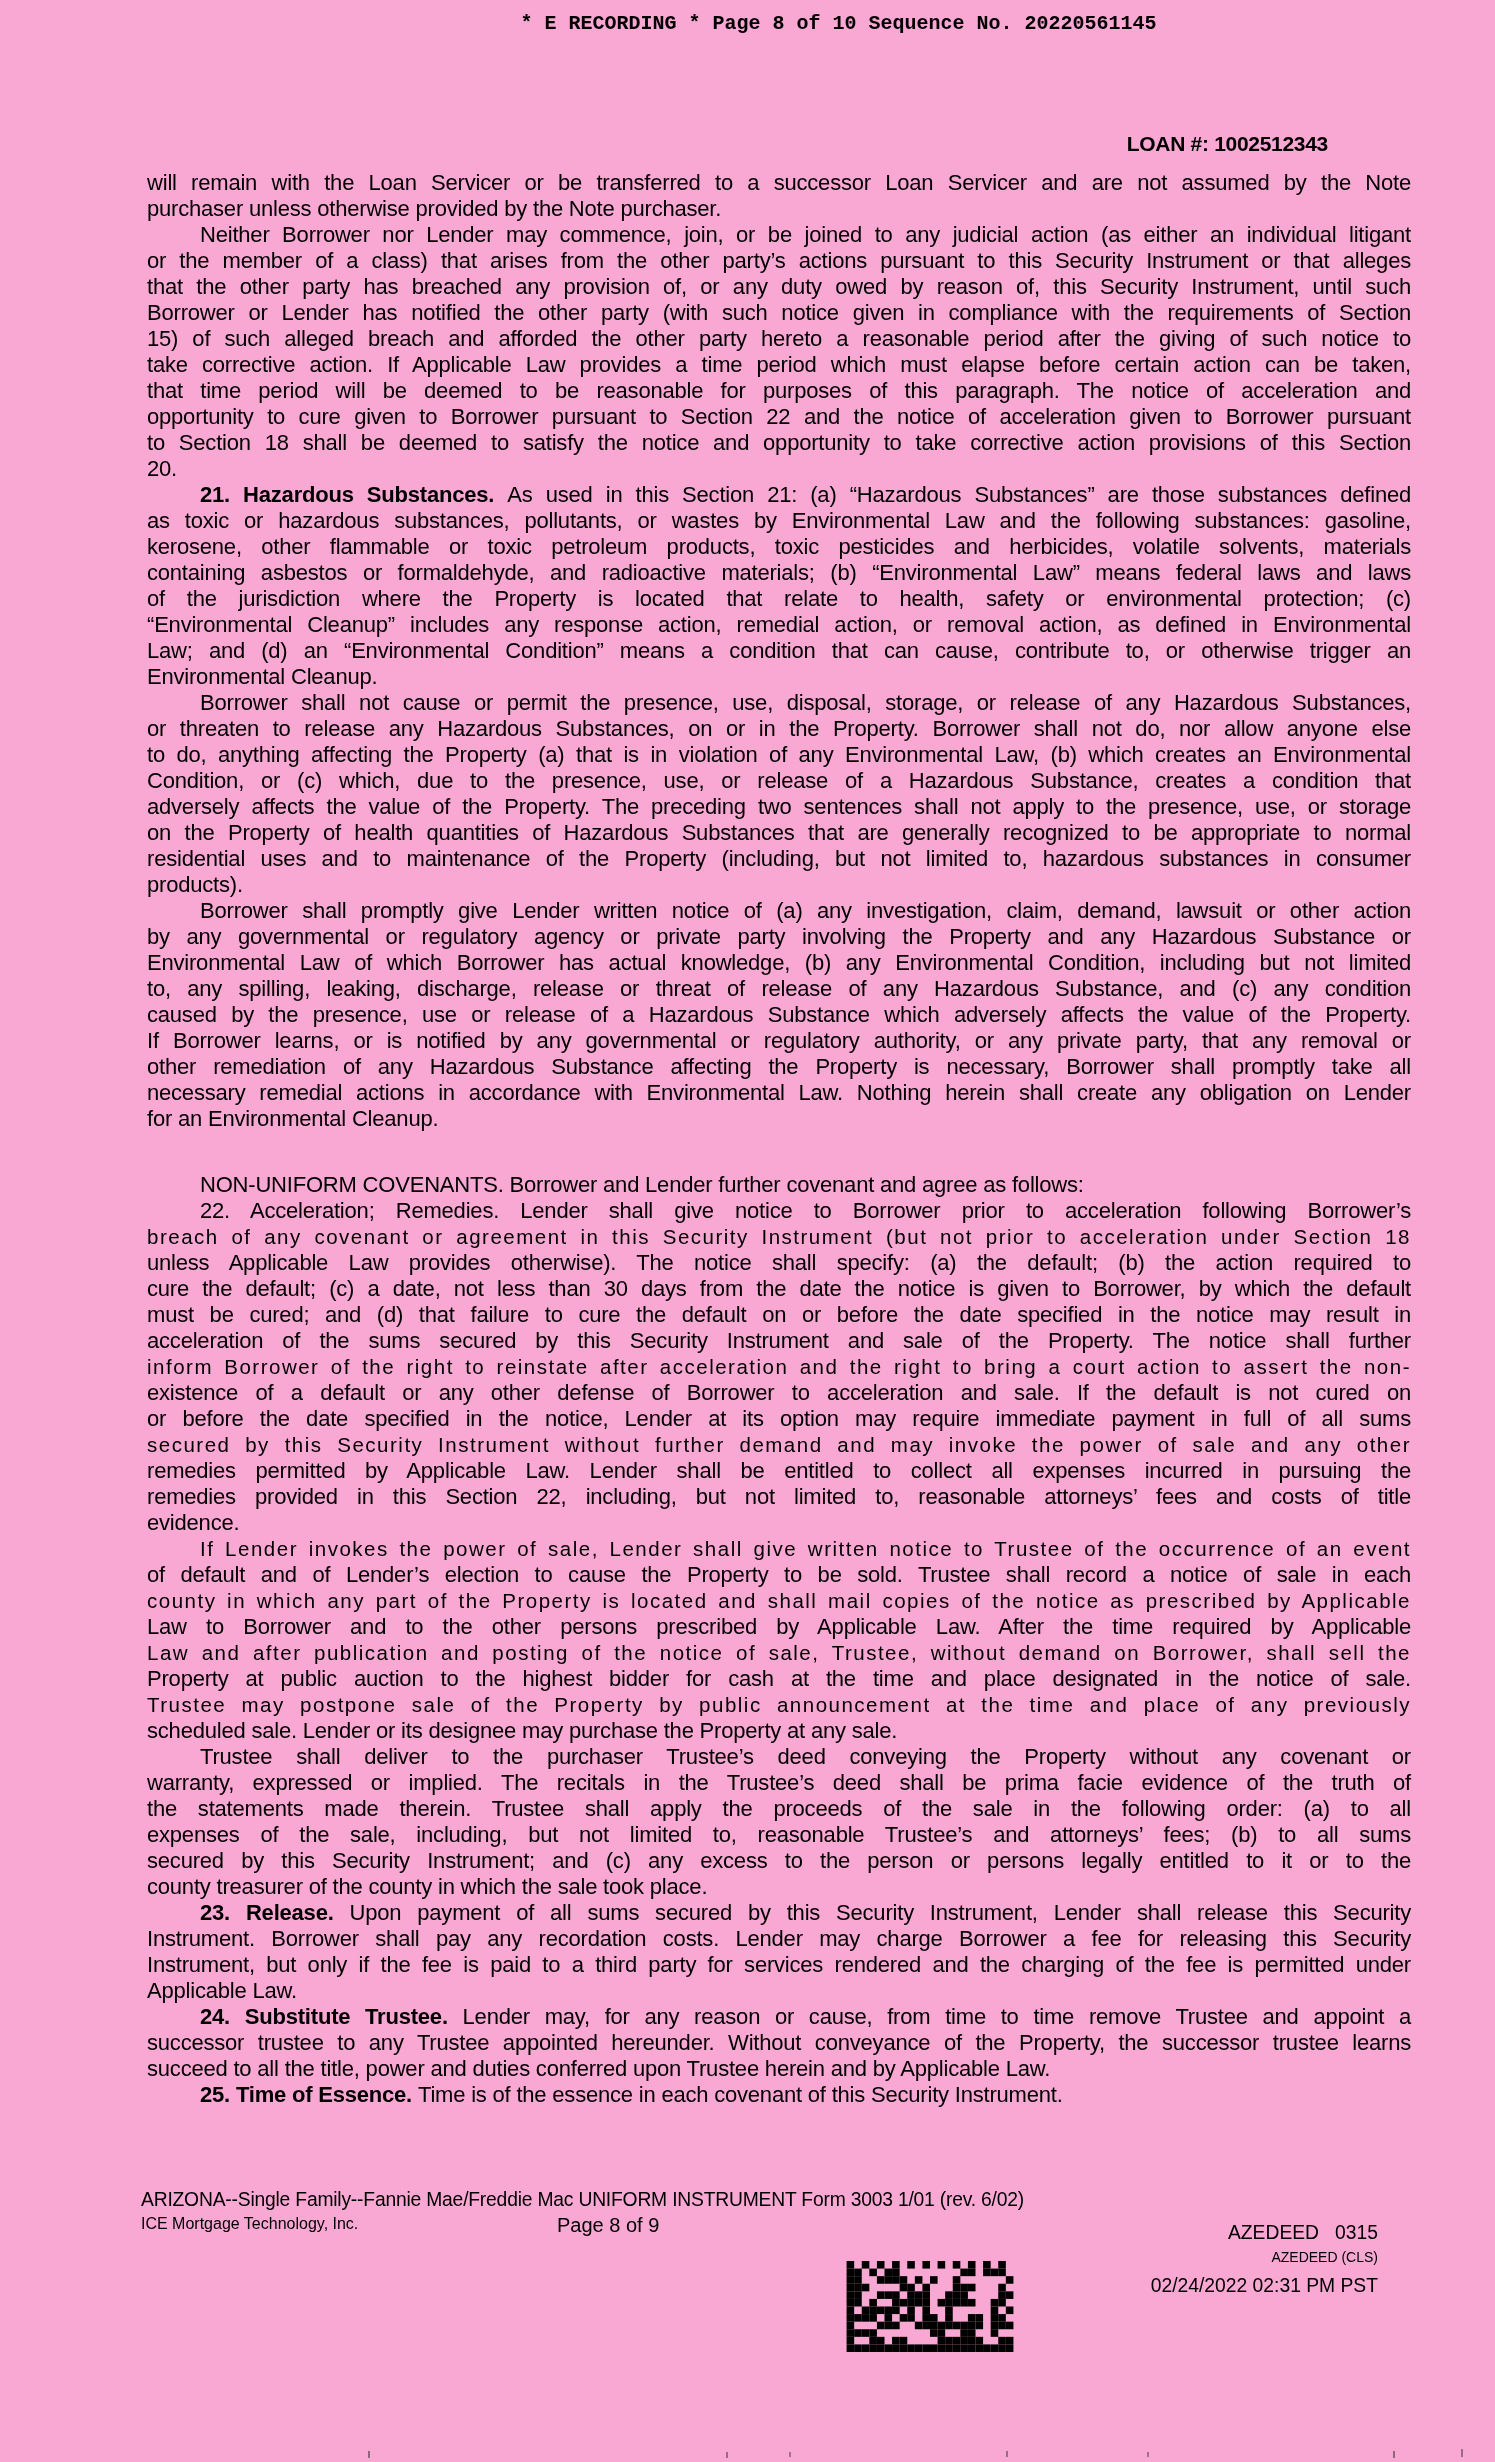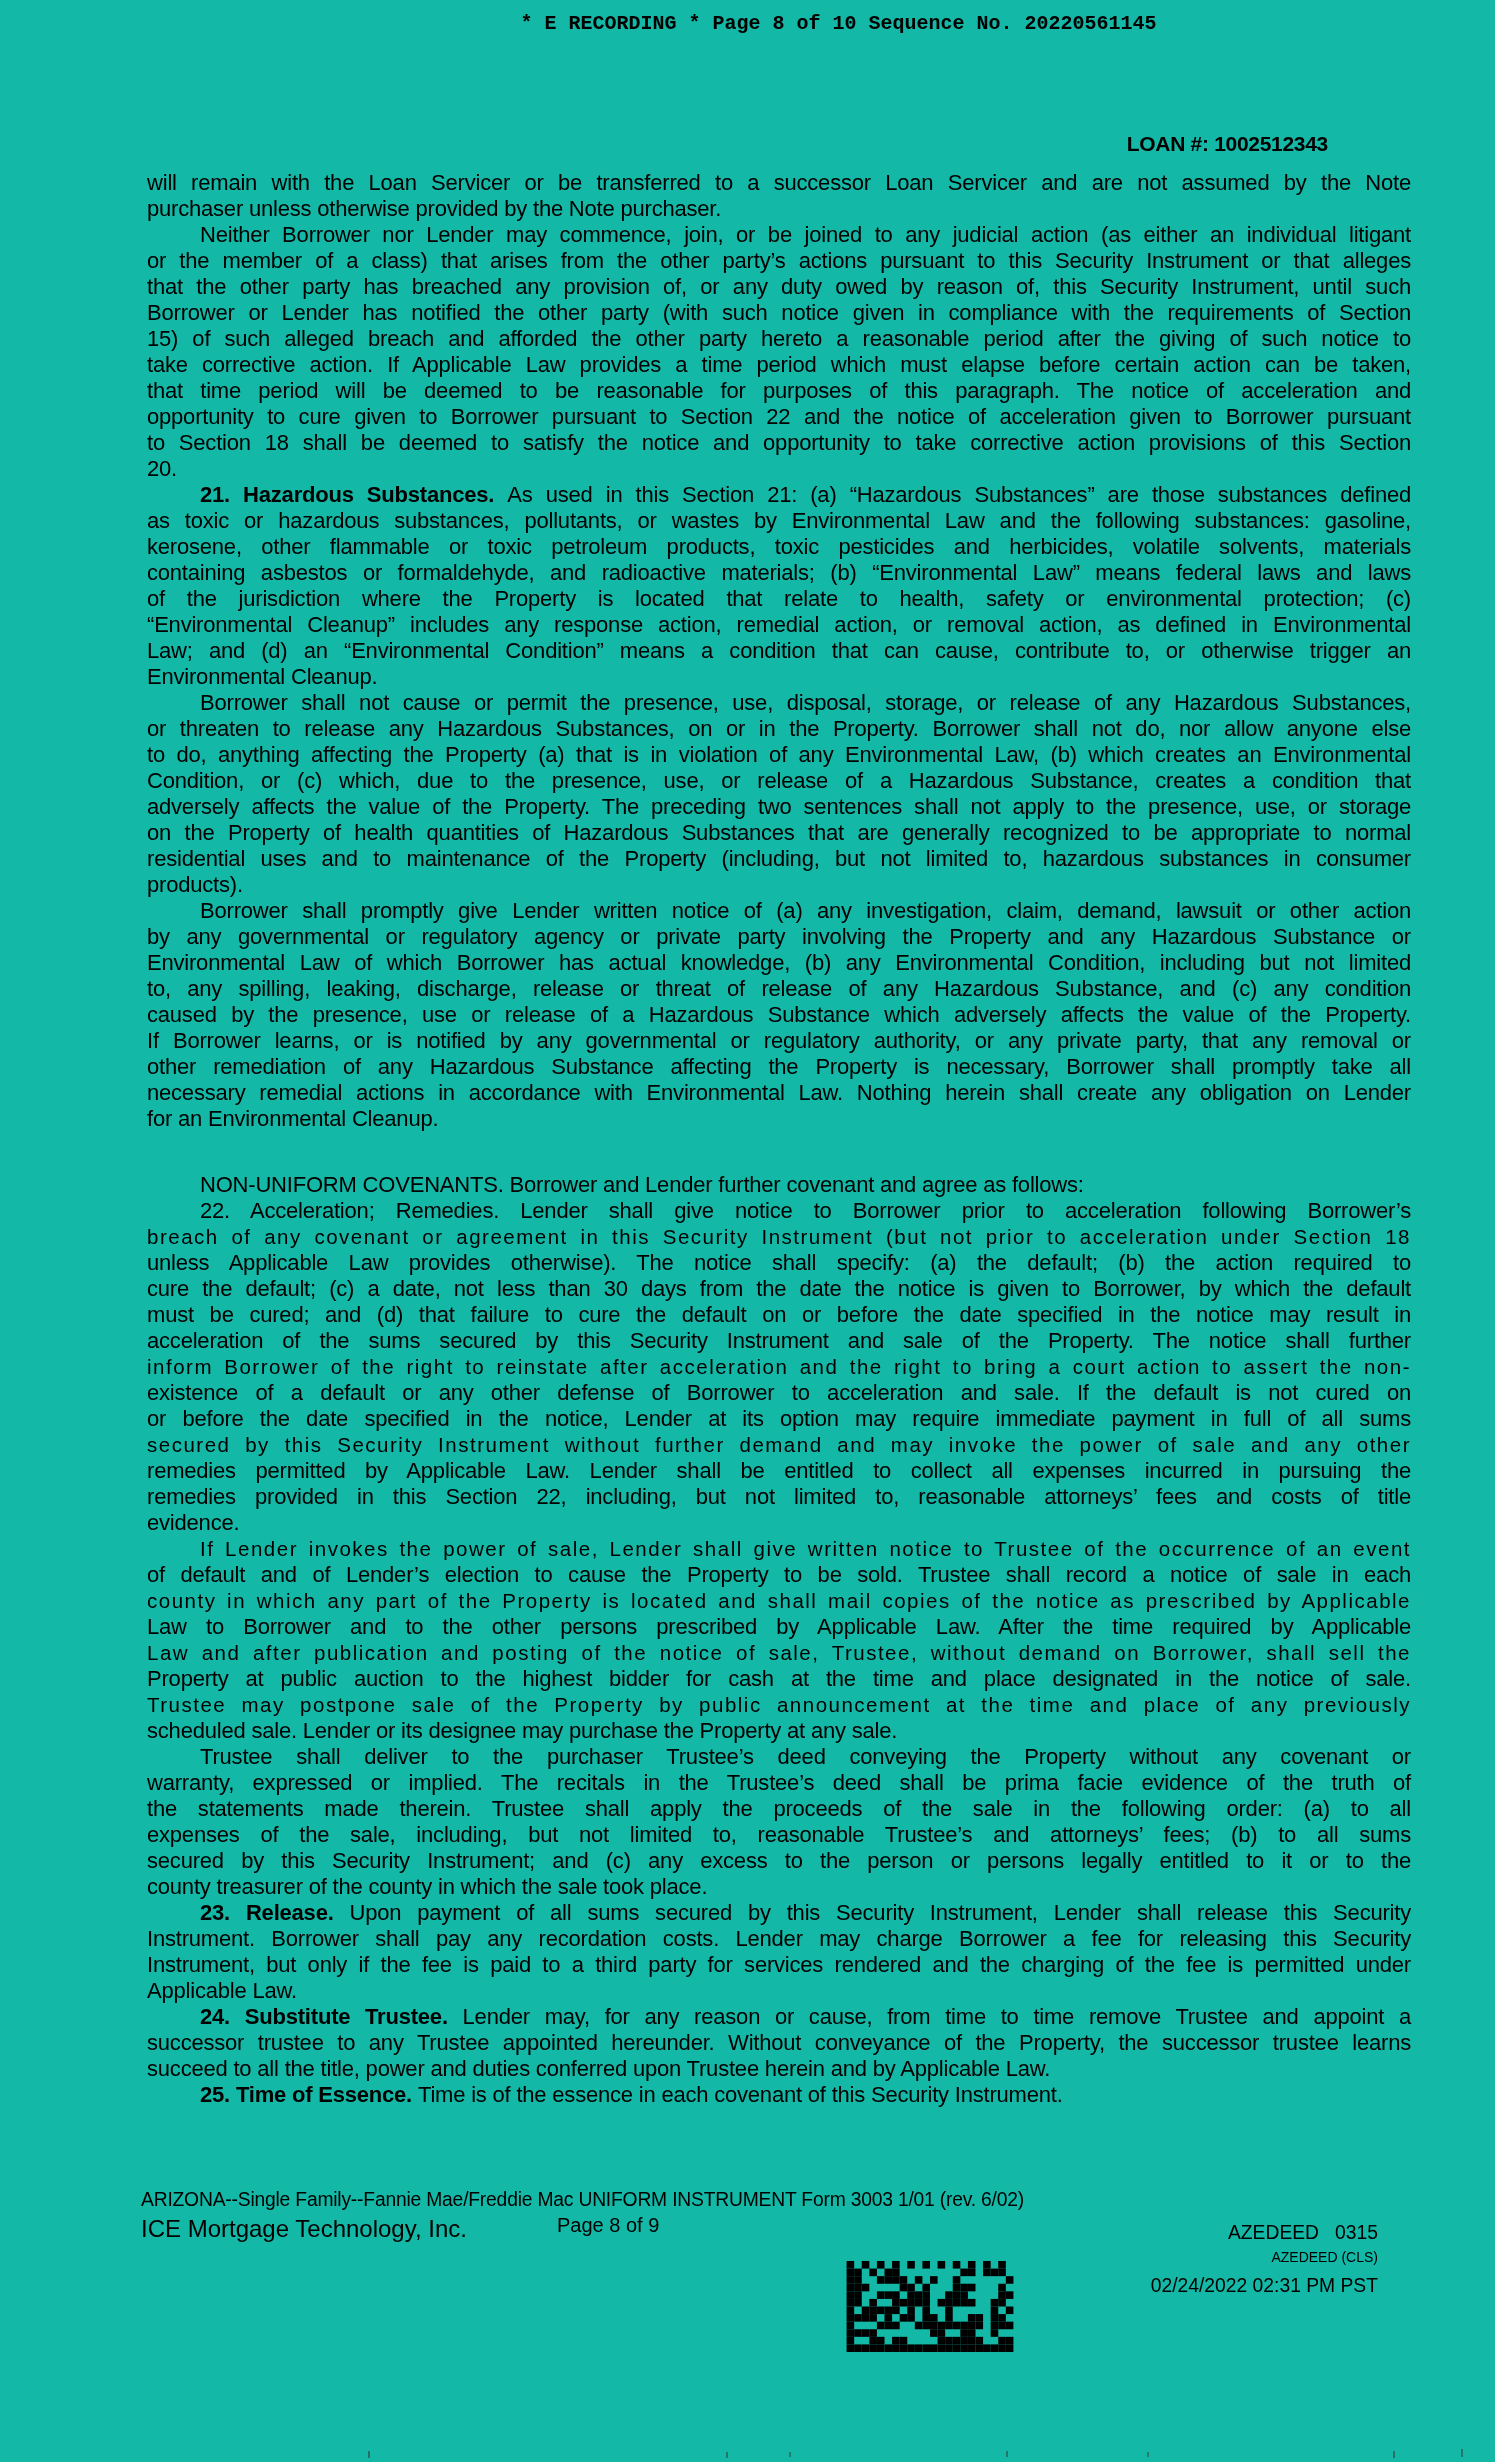--- a/index.html
+++ b/index.html
@@ -1,33 +1,33 @@
 <!DOCTYPE html>
 <html style="font-size:9.4px"><head>
 <meta charset="utf-8">
 <style>
   html,body{margin:0;padding:0;background:#9a9a9a;}
-  .page{position:relative;width:1495px;height:2462px;background:#14b8a6;color:#000;
+  .page{position:relative;width:1495px;height:2462px;background:#f9a8d4;color:#000;
         font-family:"Liberation Sans",sans-serif;overflow:hidden;}
   
   .rec-header{position:absolute;top:11.7px;left:182px;width:1313px;text-align:center;
         font-family:"Liberation Mono",monospace;font-weight:bold;font-size:20px;white-space:pre;}
   .loan-no{position:absolute;top:132px;right:167px;font-size:21px;font-weight:bold;letter-spacing:-0.3px;}
   
   .doc-body{position:absolute;left:147px;top:170px;width:1264px;font-size:22px;letter-spacing:-0.2px;}
   .ln{height:26px;line-height:26px;text-align:justify;text-align-last:justify;}
   .ln.e{text-align-last:left;}
   .ln.i{padding-left:53px;}
   .ln.b{font-weight:normal;}
   .ln.s{letter-spacing:1.5px;font-size:20.5px;}
   .ln.gap{margin-top:40px;}
   .lead{font-weight:bold;}
   
   .f-form{position:absolute;left:141px;top:2189px;font-size:19.3px;font-weight:normal;letter-spacing:-0.2px;}
-  .f-company{position:absolute;left:141px;top:2215px;font-size:24px;}
+  .f-company{position:absolute;left:141px;top:2215px;font-size:16px;}
   .f-page{position:absolute;left:557px;top:2214px;width:322px;text-align:left;font-size:20px;}
   .f-code1{position:absolute;top:2222px;right:117px;font-size:19.3px;white-space:pre;text-align:right;}
   .f-code2{position:absolute;top:2249px;right:117px;font-size:14px;}
   .f-ts{position:absolute;top:2275px;right:117px;font-size:19.3px;}
   .barcode{position:absolute;left:846px;top:2261px;width:168px;height:91px;}
   .tick{position:absolute;width:1.8px;background:#333;}
 </style>
 </head>
 <body>
 

